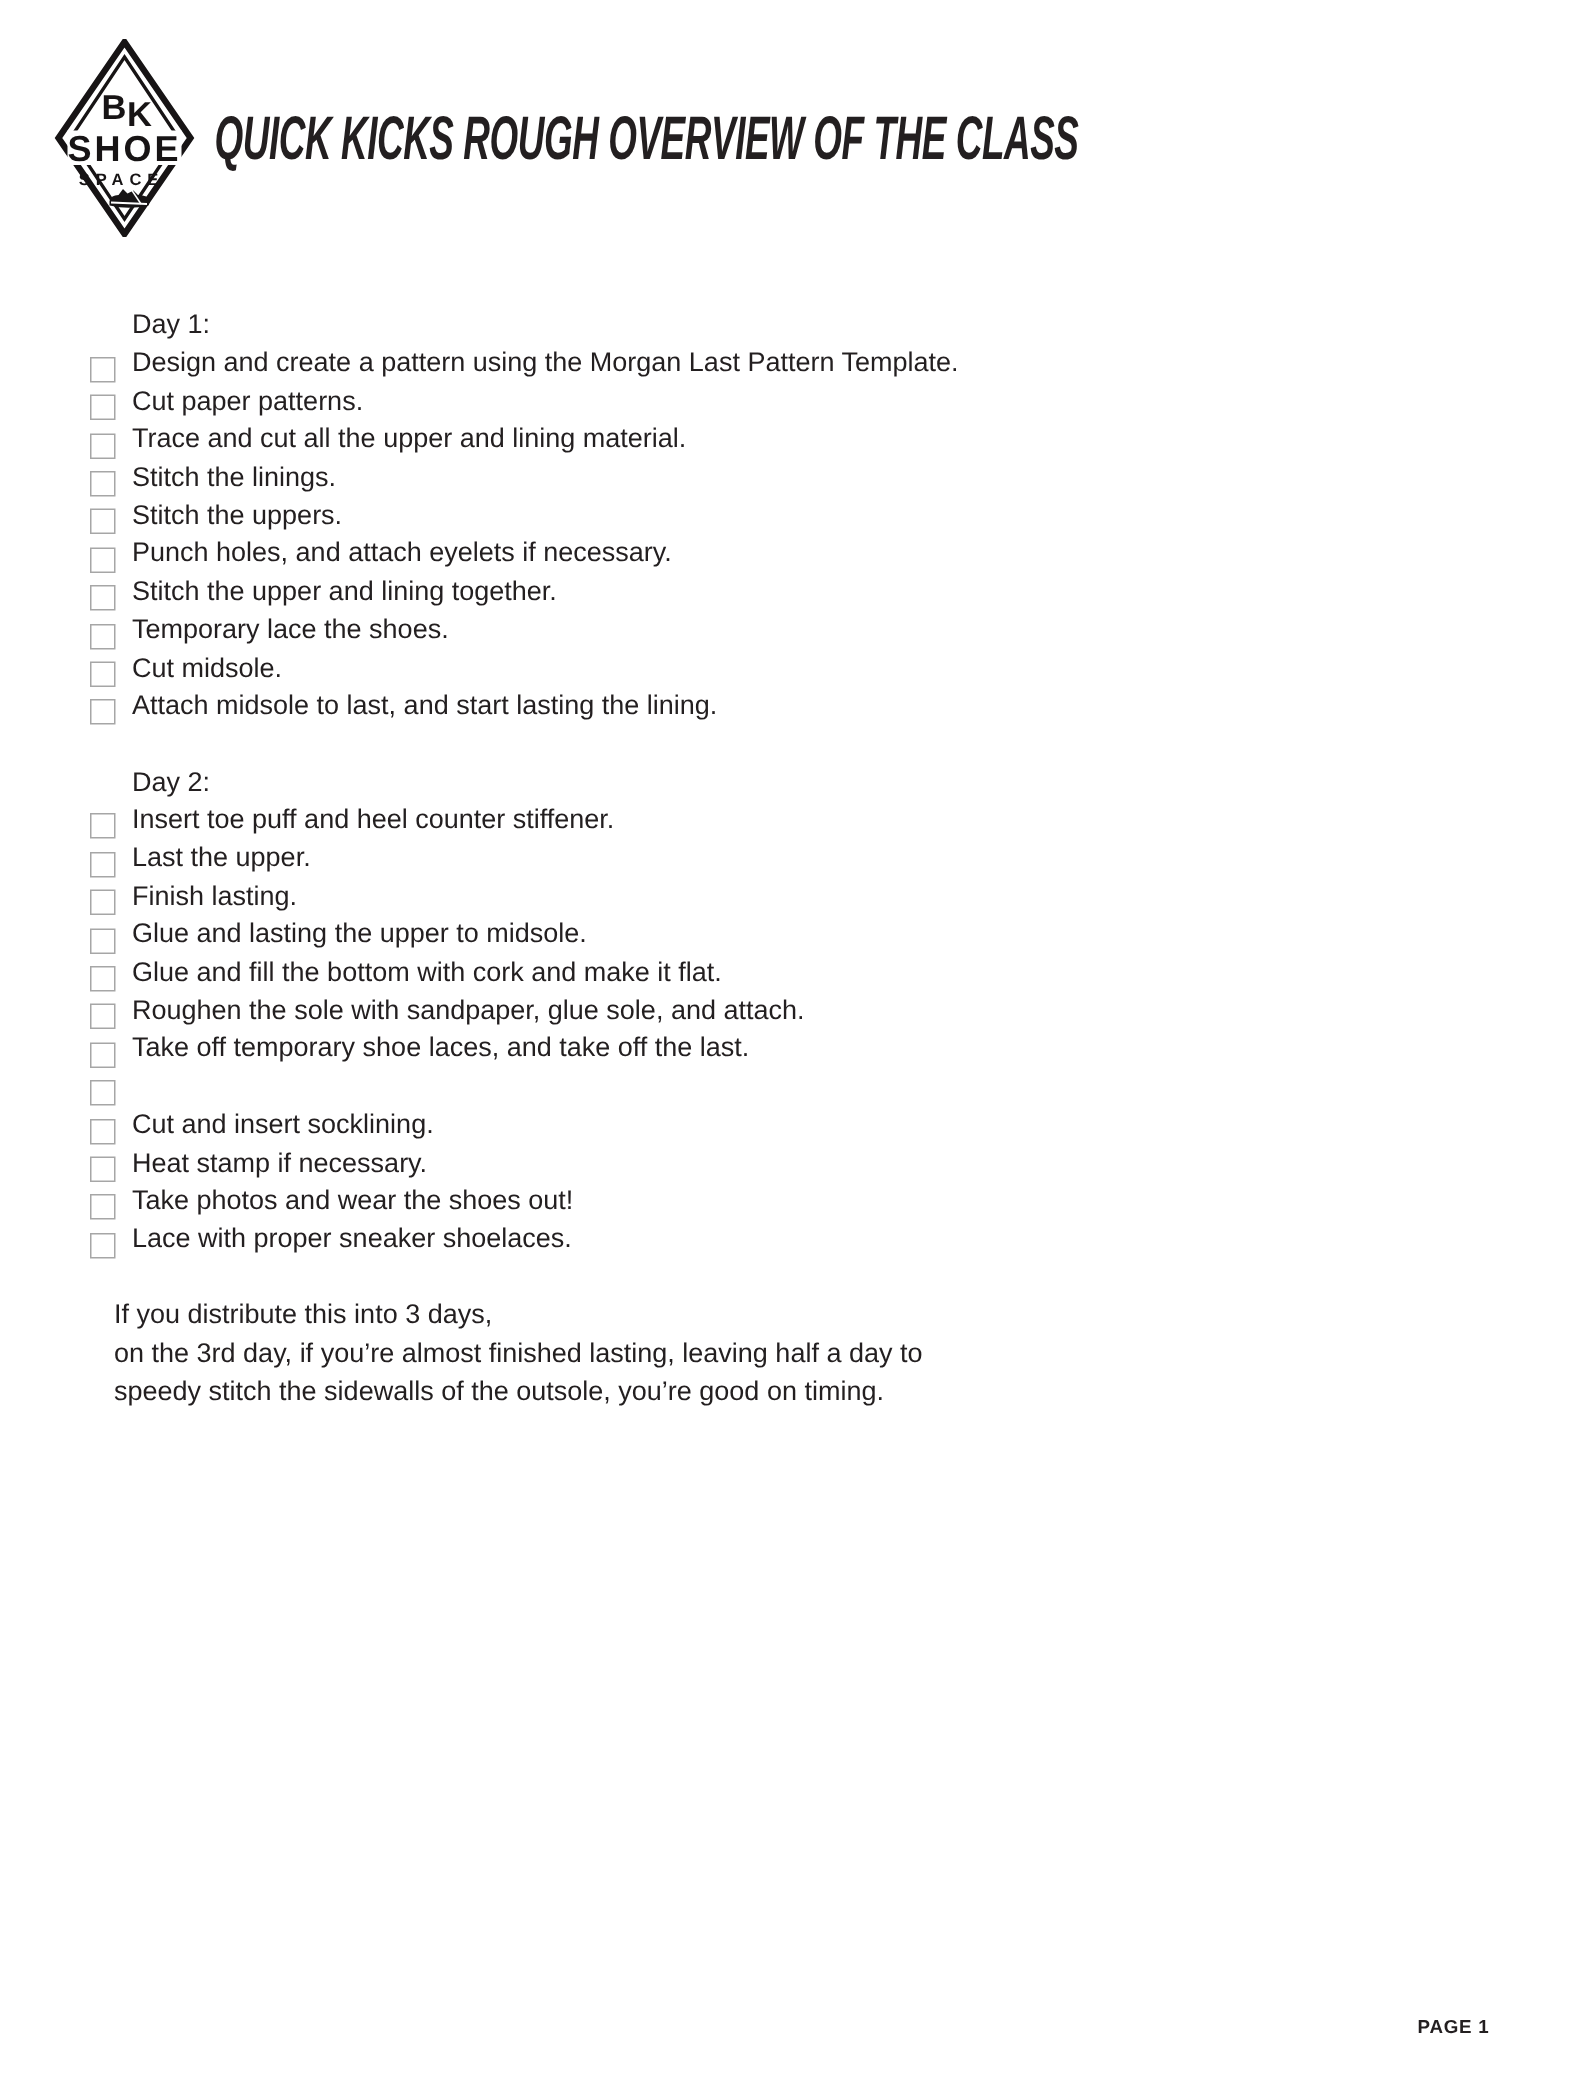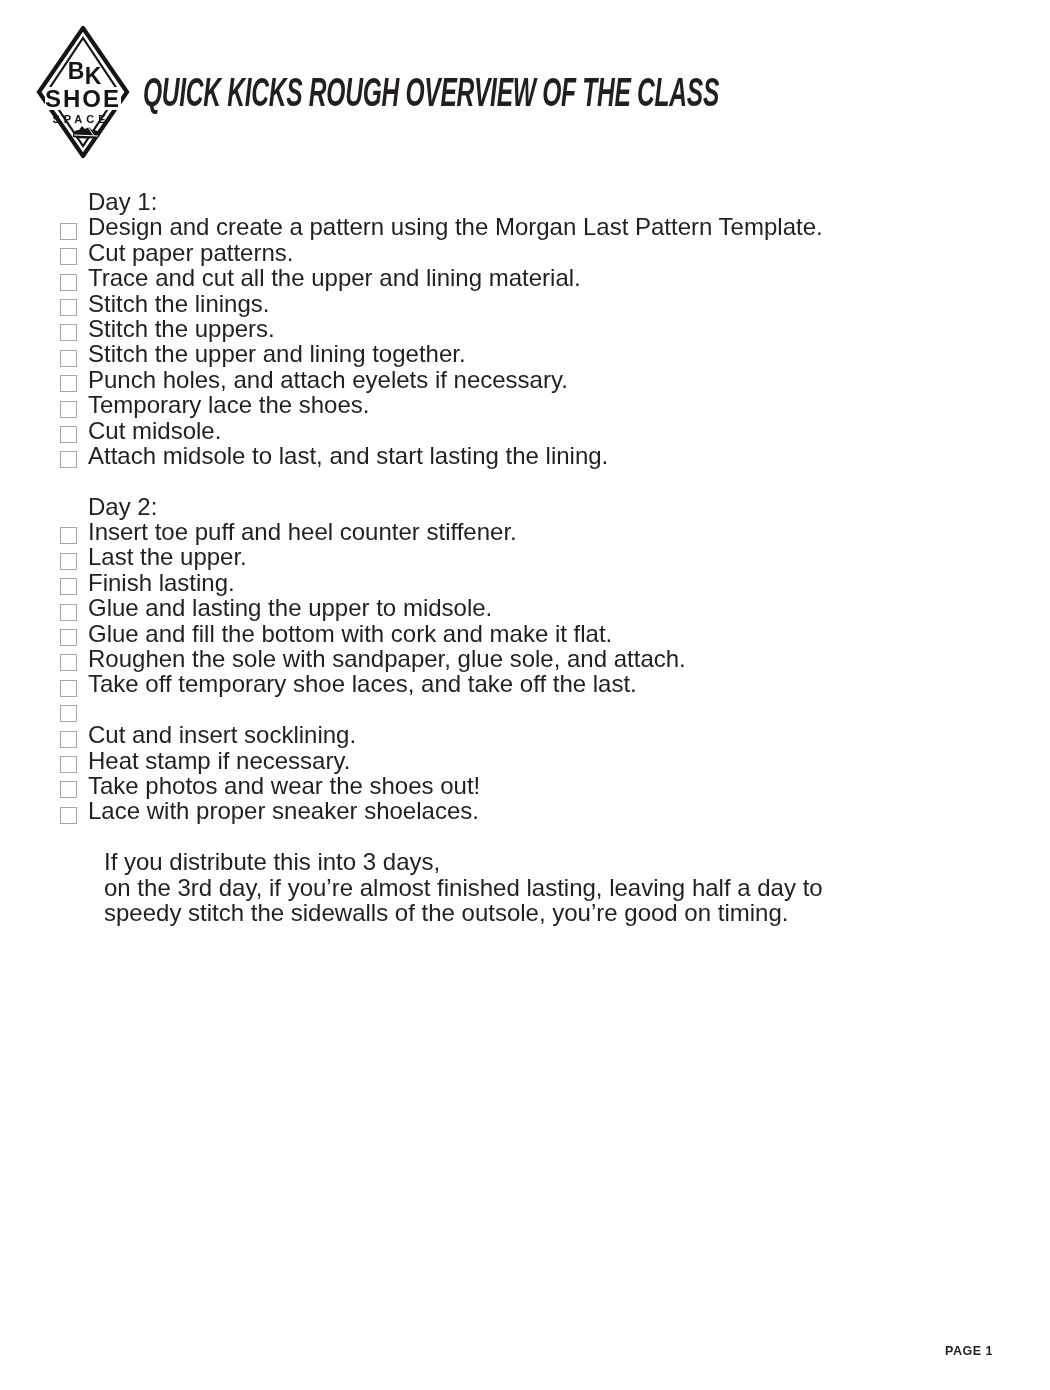--- a/index.html
+++ b/index.html
@@ -30,37 +30,37 @@
     font-style:italic;
     letter-spacing:-0.5px;
     white-space:nowrap;
     transform:scaleX(0.60);
     transform-origin:left top;
     color:var(--text);
     line-height:1;
   }
   
   .content{
-    position:absolute;left:60px;top:189px;width:720px;
-    font-size:24px;line-height:25.4px;
+    position:absolute;left:60px;top:204px;width:720px;
+    font-size:18px;line-height:25.4px;
   }
   .section{margin-bottom:25.4px;}
   .section-label{margin-left:28px;height:25.4px;}
   .check-row{
     display:flex;align-items:flex-end;height:25.4px;
   }
   .checkbox{
     flex:0 0 auto;
     width:17px;height:17px;
     border:1.5px solid var(--checkbox_border);
     margin:3px 11px 0 0;
     background:transparent;
   }
   .item-text{white-space:nowrap;}
-  .note{margin-left:44px;}
+  .note{margin-left:16px;}
   .note div{height:25.4px;white-space:nowrap;}
   
   .footer{
     position:absolute;top:1344px;right:57px;
     font-size:12.5px;font-weight:bold;letter-spacing:0.5px;
     color:var(--text);
   }
   
   .logo text{fill:#171415;font-family:"Liberation Sans","DejaVu Sans",sans-serif;font-weight:bold;}
 </style>
@@ -105,25 +105,25 @@
       <div class="check-row">
         <span class="checkbox"></span>
         <span class="item-text">Stitch the linings.</span>
       </div>
       <div class="check-row">
         <span class="checkbox"></span>
         <span class="item-text">Stitch the uppers.</span>
       </div>
       <div class="check-row">
         <span class="checkbox"></span>
-        <span class="item-text">Stitch the upper and lining together.</span>
+        <span class="item-text">Punch holes, and attach eyelets if necessary.</span>
       </div>
       <div class="check-row">
         <span class="checkbox"></span>
-        <span class="item-text">Punch holes, and attach eyelets if necessary.</span>
+        <span class="item-text">Stitch the upper and lining together.</span>
       </div>
       <div class="check-row">
         <span class="checkbox"></span>
         <span class="item-text">Temporary lace the shoes.</span>
       </div>
       <div class="check-row">
         <span class="checkbox"></span>
         <span class="item-text">Cut midsole.</span>
       </div>
       <div class="check-row">

